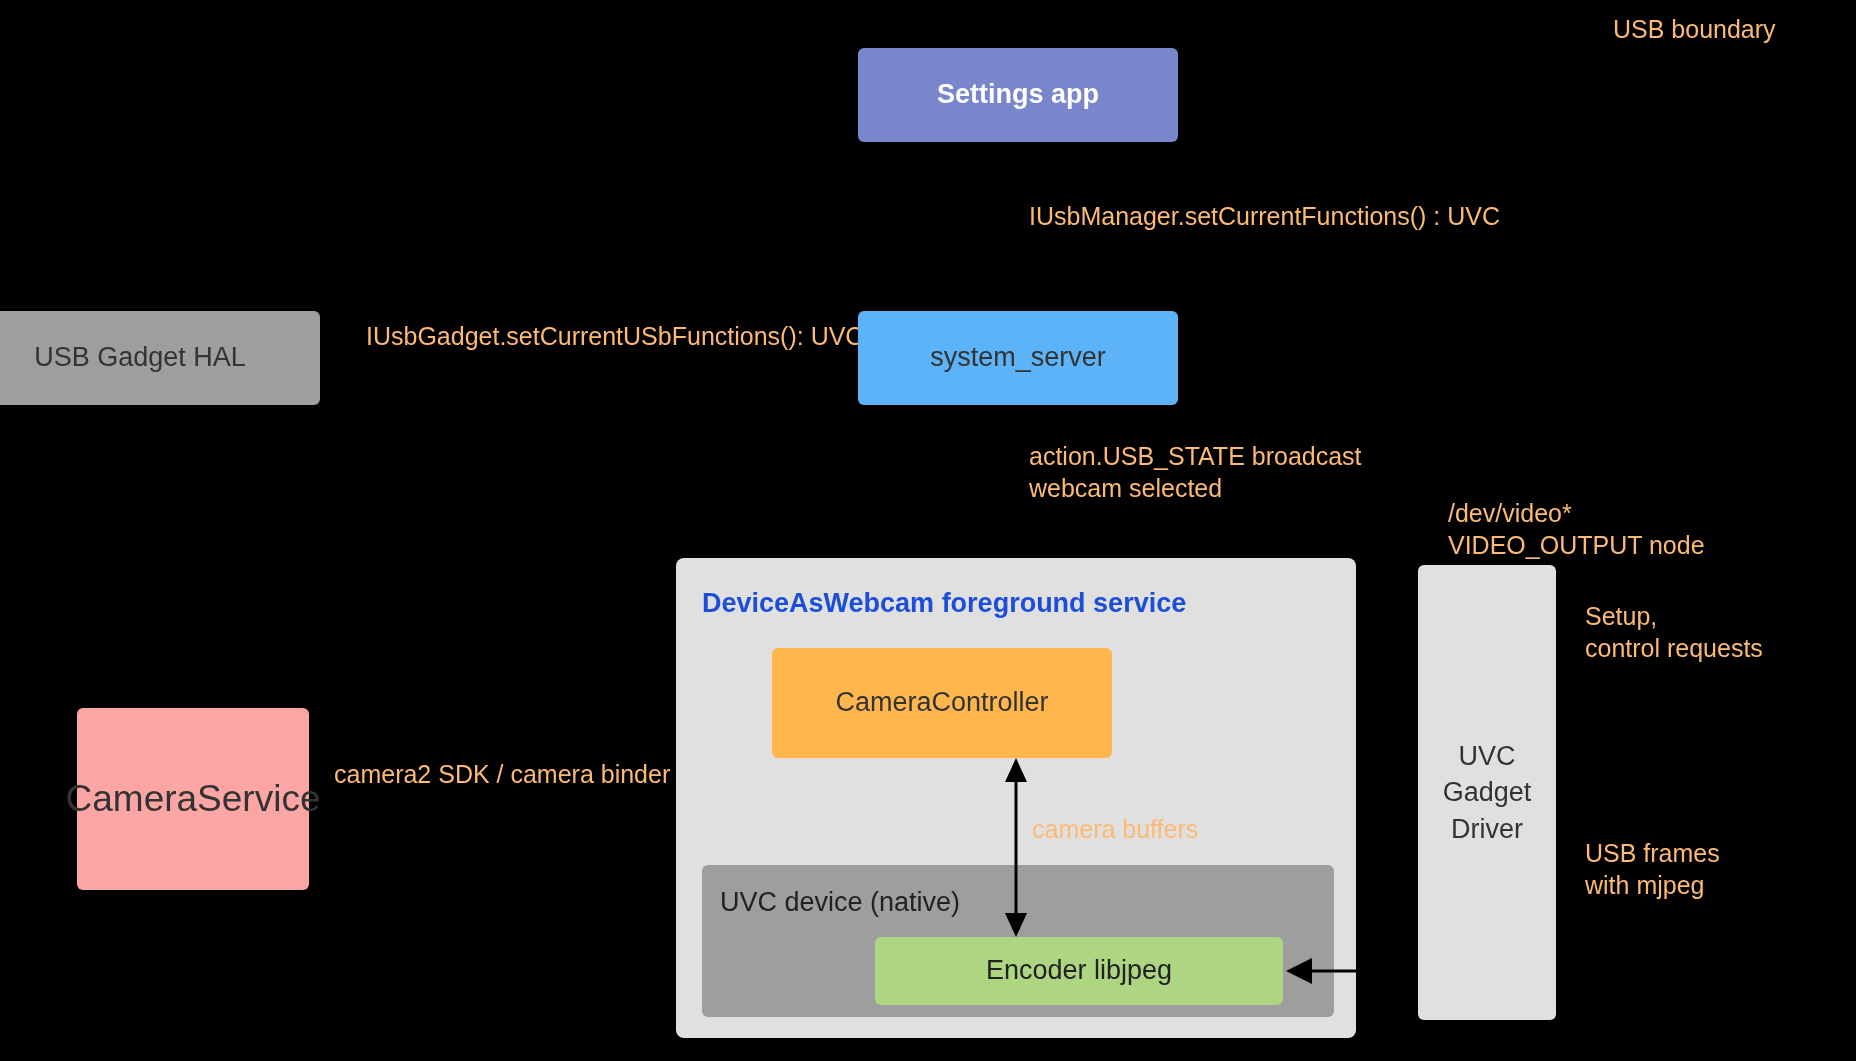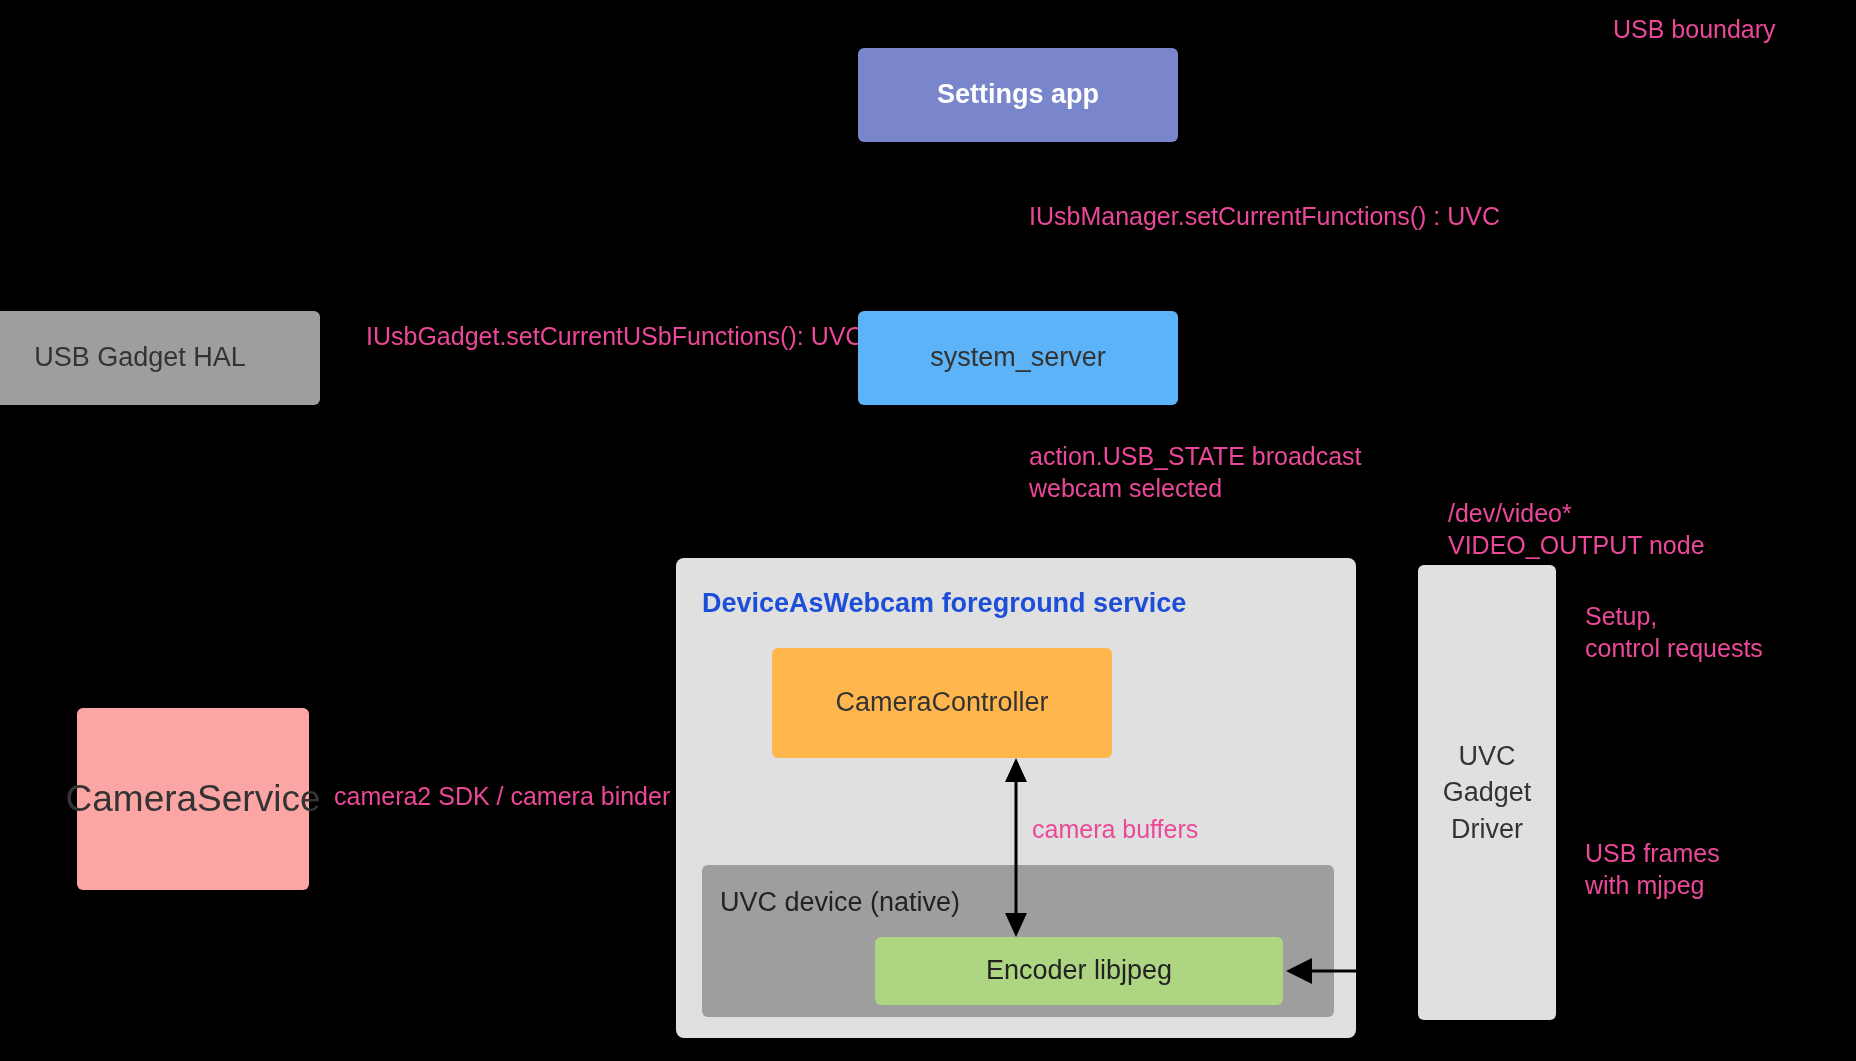--- a/index.html
+++ b/index.html
@@ -15,21 +15,21 @@
     border-radius:6px;
     display:flex;
     align-items:center;
     justify-content:center;
     box-sizing:border-box;
     text-align:center;
     line-height:1.15;
   }
   .lbl{
     position:absolute;
-    color:#ec4899;
+    color:#fdba74;
     font-size:25px;
     line-height:1.28;
     white-space:pre-line;
     box-sizing:border-box;
   }
 
   
   #settings-app{
     left:858px;top:48px;width:320px;height:94px;
     background:#7986cb;color:#ffffff;font-size:27px;font-weight:bold;
@@ -81,21 +81,21 @@
   }
 
   
   #lbl-usb-boundary{left:1613px;top:13px;}
   #lbl-iusbmanager{left:1029px;top:200px;}
   #lbl-iusbgadget{left:366px;top:320px;}
   #lbl-usb-state{left:1029px;top:440px;}
   #lbl-dev-video{left:1448px;top:497px;}
   #lbl-setup-control{left:1585px;top:600px;}
   #lbl-usb-frames{left:1585px;top:837px;}
-  #lbl-camera2-sdk{left:334px;top:758px;margin-top:22px;}
+  #lbl-camera2-sdk{left:334px;top:758px;}
   #lbl-camera-buffers{left:1032px;top:813px;}
 
   
   svg.arrows{position:absolute;left:0;top:0;width:1856px;height:1061px;pointer-events:none;}
 </style>
 </head>
 <body>
 
 <div class="canvas">
 

